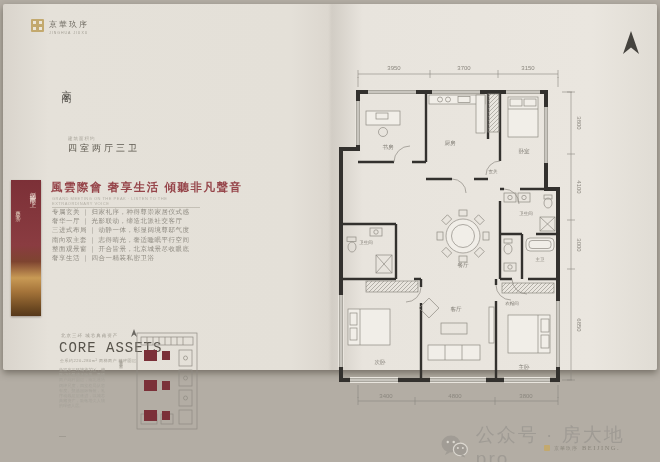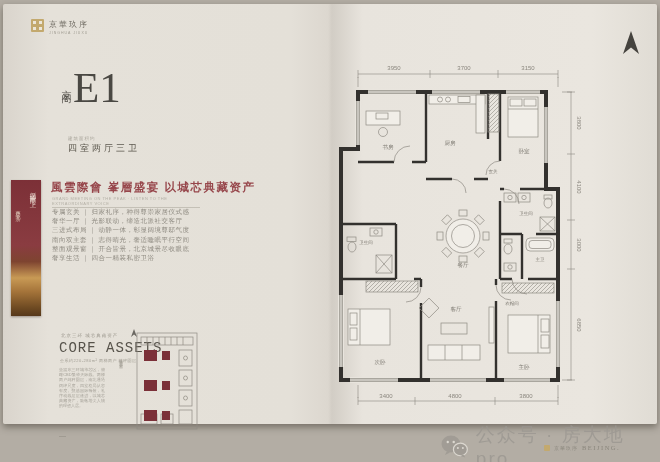--- a/index.html
+++ b/index.html
@@ -1,17 +1,17 @@
 <!DOCTYPE html>
 <html><head>
 <meta charset="utf-8">
 <style>
   html,body{margin:0;padding:0;width:660px;height:462px;overflow:hidden;background:#b3ada4;}
   body{font-family:"Liberation Sans",sans-serif;position:relative;}
-  .paper{position:absolute;left:3px;top:4px;width:654px;height:420px;border-radius:2px;
+  .paper{position:absolute;left:3px;top:4px;width:654px;height:366px;border-radius:2px;
     background:linear-gradient(90deg,#d9d4cc 0%,#e5e1d9 7%,#e4e0d8 44%,#dcd7cf 49.7%,#d2cdc5 50.3%,#e8e4dd 55%,#eae6df 90%,#e0dcd4 100%);
     box-shadow:0 3px 7px rgba(55,50,40,.5);}
   .abs{position:absolute;}
   
   .brand{left:28px;top:15px;display:flex;align-items:flex-start;gap:5px;}
   .seal{width:13px;height:13px;background:#c3a96e;position:relative;border-radius:1px;}
   .seal i{position:absolute;width:3px;height:3px;background:#ece6d8;}
   .brand-txt{display:flex;flex-direction:column;}
   .brand-cn{font-size:8px;letter-spacing:2px;color:#6b675e;}
   .brand-sub{font-size:3.5px;letter-spacing:1px;color:#a09c92;margin-top:1px;}
@@ -56,25 +56,24 @@
         <i style="left:2px;top:8px"></i>
         <i style="left:8px;top:8px"></i>
     </div>
     <div class="brand-txt">
       <span class="brand-cn">京華玖序</span>
       <span class="brand-sub">JINGHUA JIUXU</span>
     </div>
   </div>
 
   <div class="abs unit-prefix">京阁</div>
-  <div class="abs unit-model">E1</div>
   <div class="abs unit-note">建筑面积约</div>
   <div class="abs unit-layout">四室两厅三卫</div>
 
-  <div class="abs slogan">風雲際會 峯層盛宴 以城芯典藏资产</div>
+  <div class="abs slogan">風雲際會 奢享生活 傾聽非凡聲音</div>
   <div class="abs slogan-sub">GRAND MEETING ON THE PEAK · LISTEN TO THE EXTRAORDINARY VOICE</div>
 
   <div class="abs features">
     <div>专属玄关 ｜ 归家礼序，种得尊崇家居仪式感</div>
     <div>奢华一厅 ｜ 光影联动，缔造北派社交客厅</div>
     <div>三进式布局 ｜ 动静一体，彰显阔境尊邸气度</div>
     <div>南向双主套 ｜ 志得晴光，奢适睡眠平行空间</div>
     <div>整面观景窗 ｜ 开合皆景，北京城景尽收眼底</div>
     <div>奢享生活 ｜ 四合一精装私密卫浴</div>
   </div>

